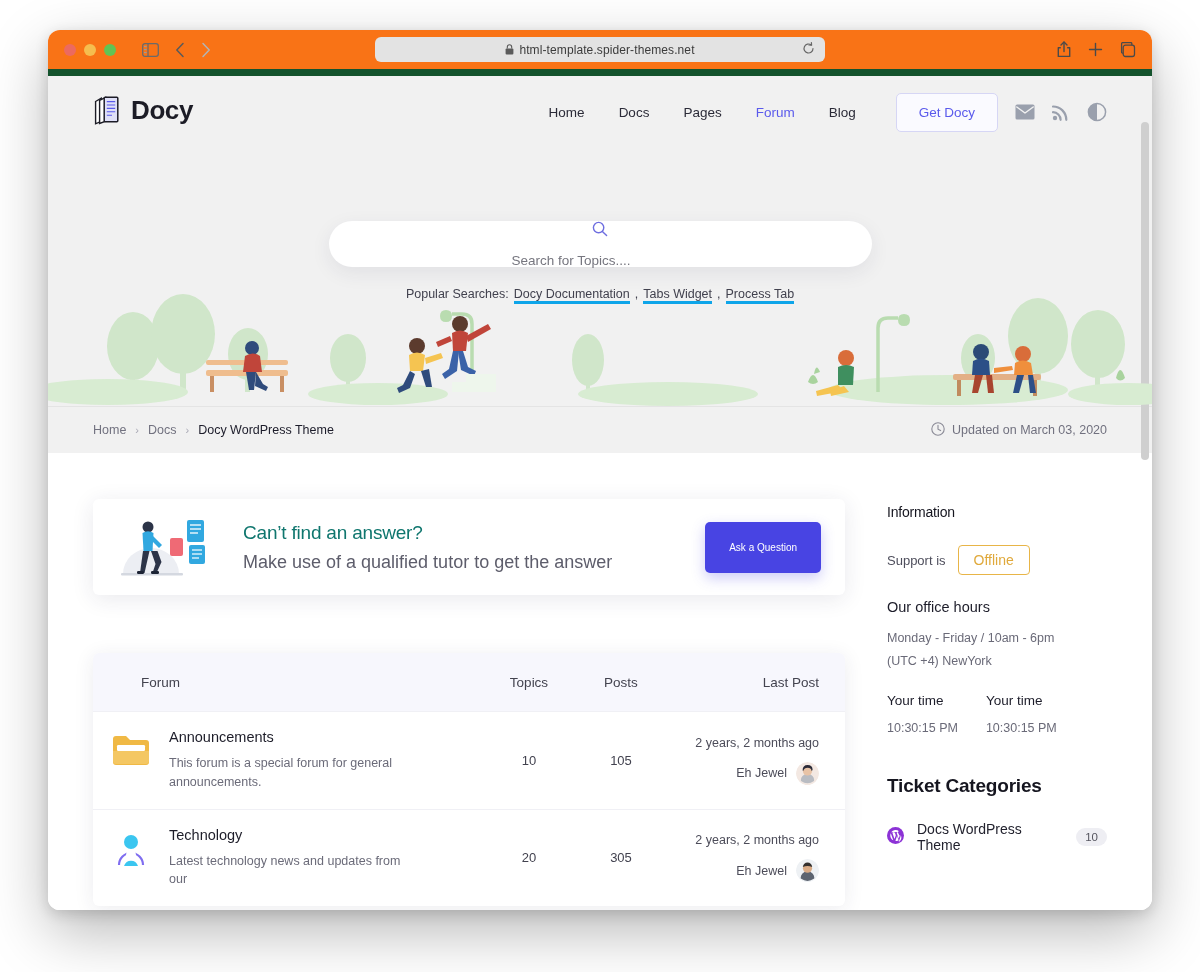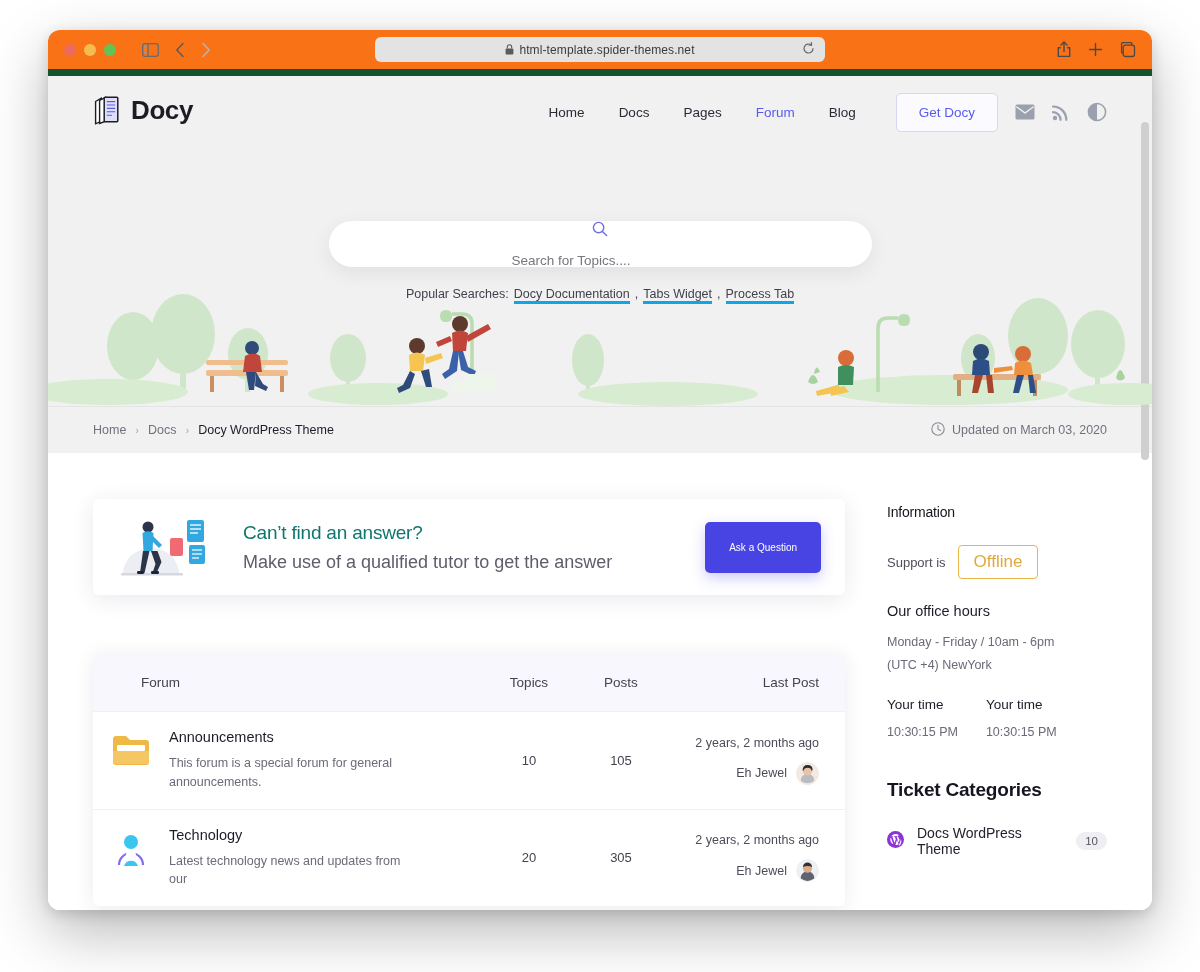--- a/index.html
+++ b/index.html
@@ -243,21 +243,21 @@
     font-size: 14px; font-weight: normal; color: #15151f; letter-spacing: -.2px;
   }
   .support-line {
     margin-top: 25px; display: flex; align-items: center; gap: 12px;
     font-size: 13px; color: #4e4e5c;
   }
   .badge-offline {
     border: 1px solid #e8b548;
     color: #e0a93b;
     border-radius: 4px;
-    font-size: 17px;
+    font-size: 14px;
     padding: 6px 15px;
   }
   .side-sub { margin-top: 24px; font-size: 14.5px; color: #1d1d2a; }
   .office { margin-top: 12px; font-size: 12.5px; color: #6a6a78; line-height: 1.85; max-width: 200px; }
   .times { display: flex; gap: 28px; margin-top: 20px; }
   .t-lbl { font-size: 13.5px; color: #1d1d2a; }
   .t-val { font-size: 12.5px; color: #6a6a78; margin-top: 13px; }
   .side-h2 { margin-top: 40px; font-size: 19px; font-weight: bold; color: #15151f; letter-spacing: -.2px; }
   .cat-row { margin-top: 24px; display: flex; align-items: center; gap: 13px; }
   .cat-name { font-size: 14px; color: #22222e; }

